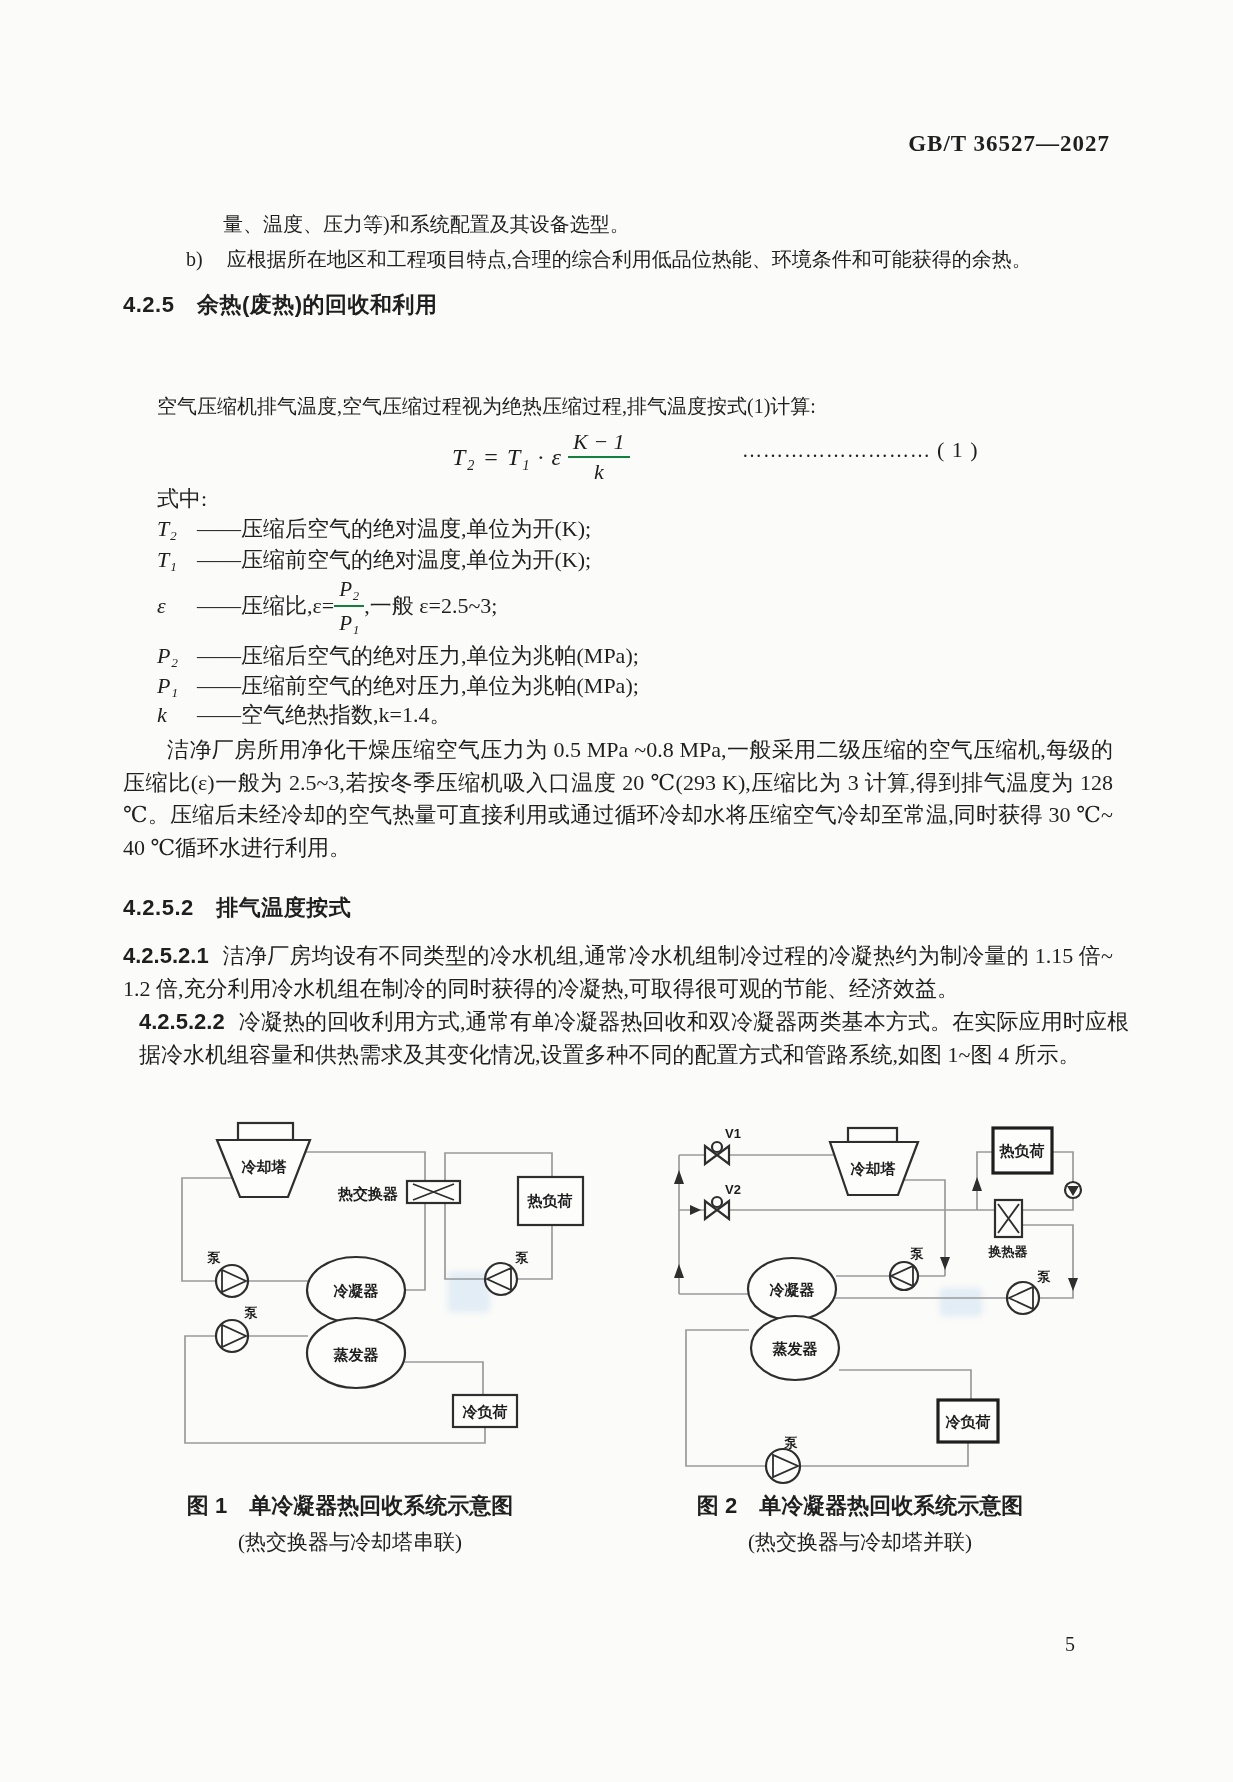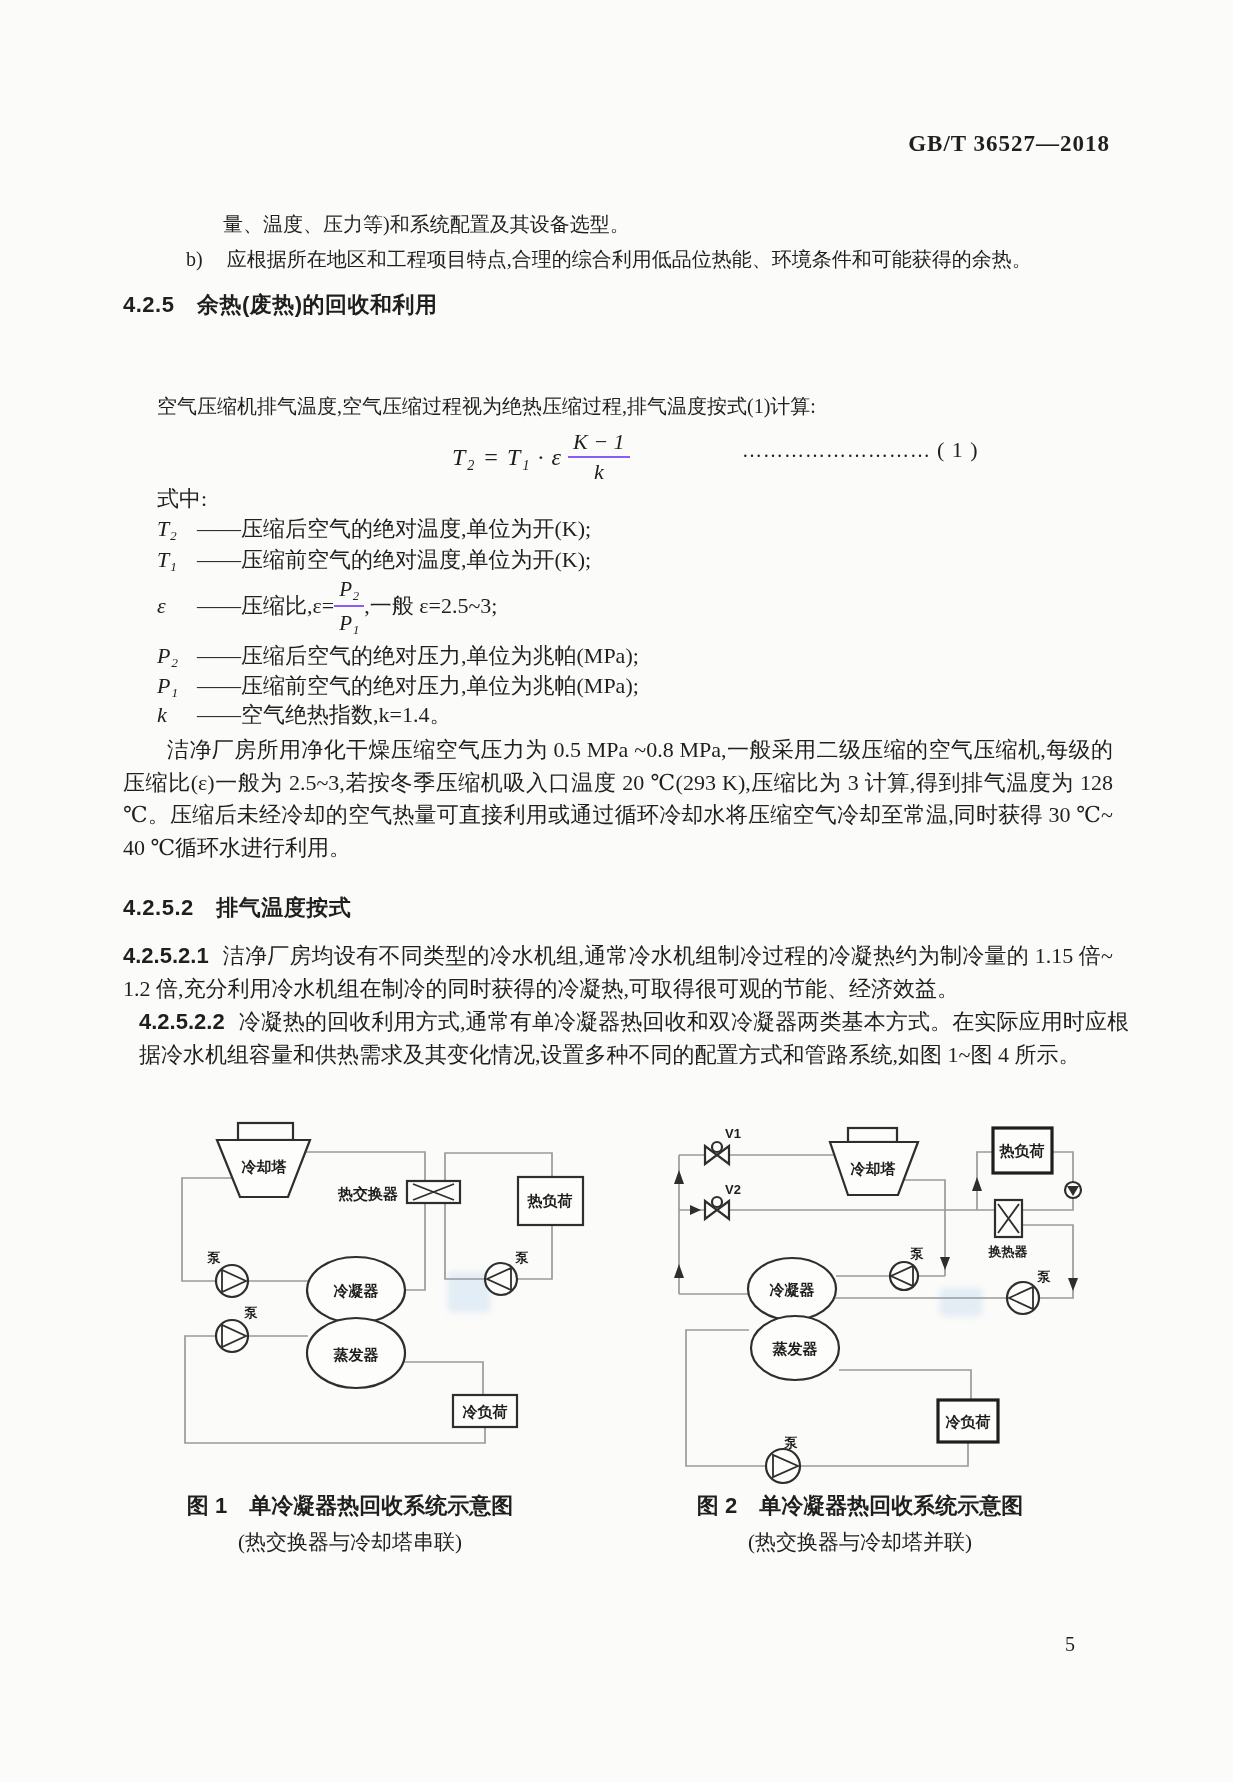--- a/index.html
+++ b/index.html
@@ -9,21 +9,21 @@
   .hdr{font-weight:bold;font-size:23px;letter-spacing:1px;text-align:right;}
   .body-line{font-size:20px;line-height:33px;white-space:nowrap;}
   .para{font-size:22px;line-height:32.5px;text-align:justify;word-break:break-all;}
   .indent{text-indent:2em;}
   .heading{font-family:"Liberation Sans","DejaVu Sans",sans-serif;font-weight:bold;
            font-size:22px;white-space:nowrap;letter-spacing:0.5px;}
   .pnum{font-family:"Liberation Sans","DejaVu Sans",sans-serif;font-weight:bold;padding-right:14px;}
   .sym{display:inline-block;width:40px;font-style:italic;font-size:22px;}
   .defrow{font-size:22px;line-height:30px;white-space:nowrap;}
   .frac{display:inline-block;text-align:center;vertical-align:middle;font-style:italic;}
-  .frac .fnum{display:block;border-bottom:2px solid #8b5cf6;padding:0 5px 1px 5px;}
+  .frac .fnum{display:block;border-bottom:2px solid #15803d;padding:0 5px 1px 5px;}
   .frac .fden{display:block;padding-top:1px;}
   .formula-main{font-style:italic;font-size:24px;letter-spacing:1px;}
   .formula-wrap{display:flex;align-items:center;gap:6px;}
   .dots{font-size:20px;letter-spacing:1px;white-space:nowrap;}
   .caption{font-family:"Liberation Sans","DejaVu Sans",sans-serif;font-weight:bold;
            font-size:22px;text-align:center;white-space:nowrap;}
   .subcaption{font-size:21px;text-align:center;white-space:nowrap;}
   .pagenum{font-size:20px;}
   svg text{fill:#1d1d1d;font-size:15px;font-weight:600;text-anchor:middle;
            font-family:"Liberation Sans","DejaVu Sans",sans-serif;}
@@ -33,21 +33,21 @@
   .eqb{stroke:#1e1e1e;stroke-width:3.2;fill:#fdfdfc;}
   .xline{stroke:#2e2e2e;stroke-width:1.8;fill:none;}
   .arrow{fill:#2e2e2e;stroke:none;}
   .smudge{position:absolute;background:rgba(195,220,240,.45);filter:blur(3px);border-radius:4px;}
 </style>
 </head>
 <body>
 
 <div id="page">
 
-  <div class="abs hdr" style="left:800px;top:131px;width:310px;">GB/T 36527—2018</div>
+  <div class="abs hdr" style="left:800px;top:131px;width:310px;">GB/T 36527—2027</div>
 
   <div class="abs body-line" style="left:223px;top:208px;">量、温度、压力等)和系统配置及其设备选型。</div>
 
   <div class="abs body-line" style="left:186px;top:243px;">
     <span>b)</span>
     <span style="display:inline-block;width:14px;"></span>
     <span>应根据所在地区和工程项目特点,合理的综合利用低品位热能、环境条件和可能获得的余热。</span>
   </div>
 
   <div class="abs heading" style="left:123px;top:290px;">4.2.5　余热(废热)的回收和利用</div>

